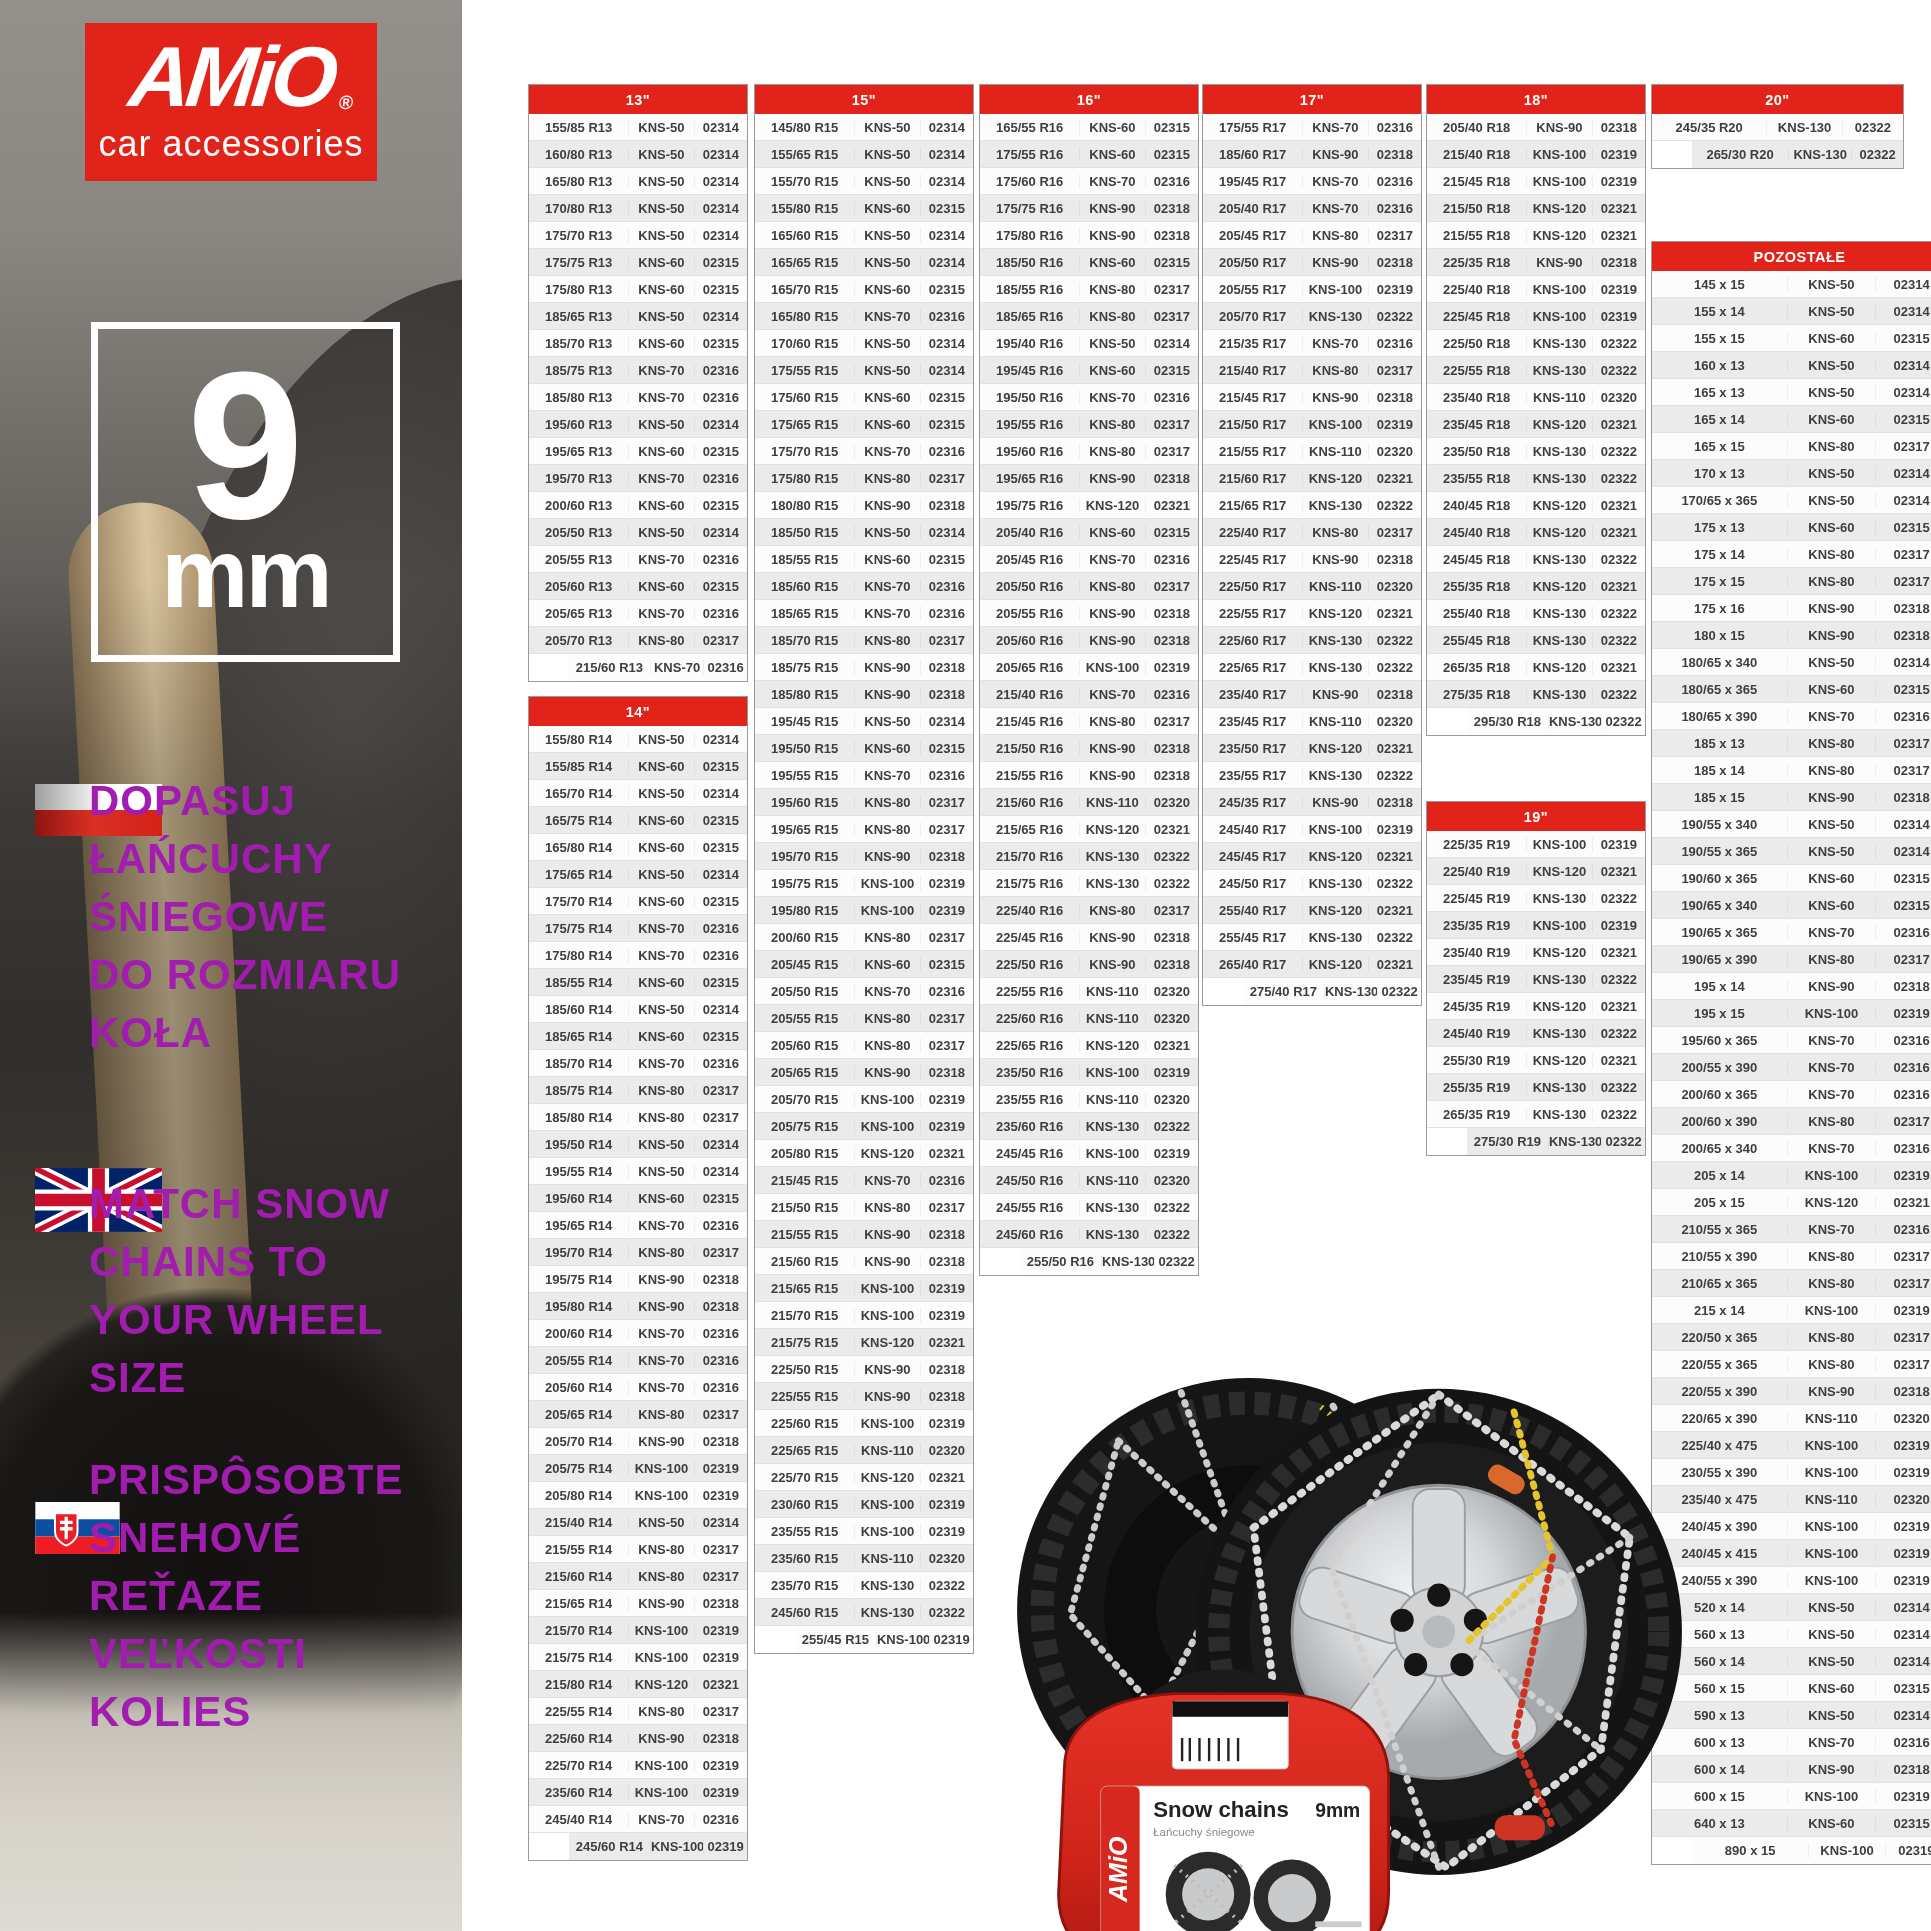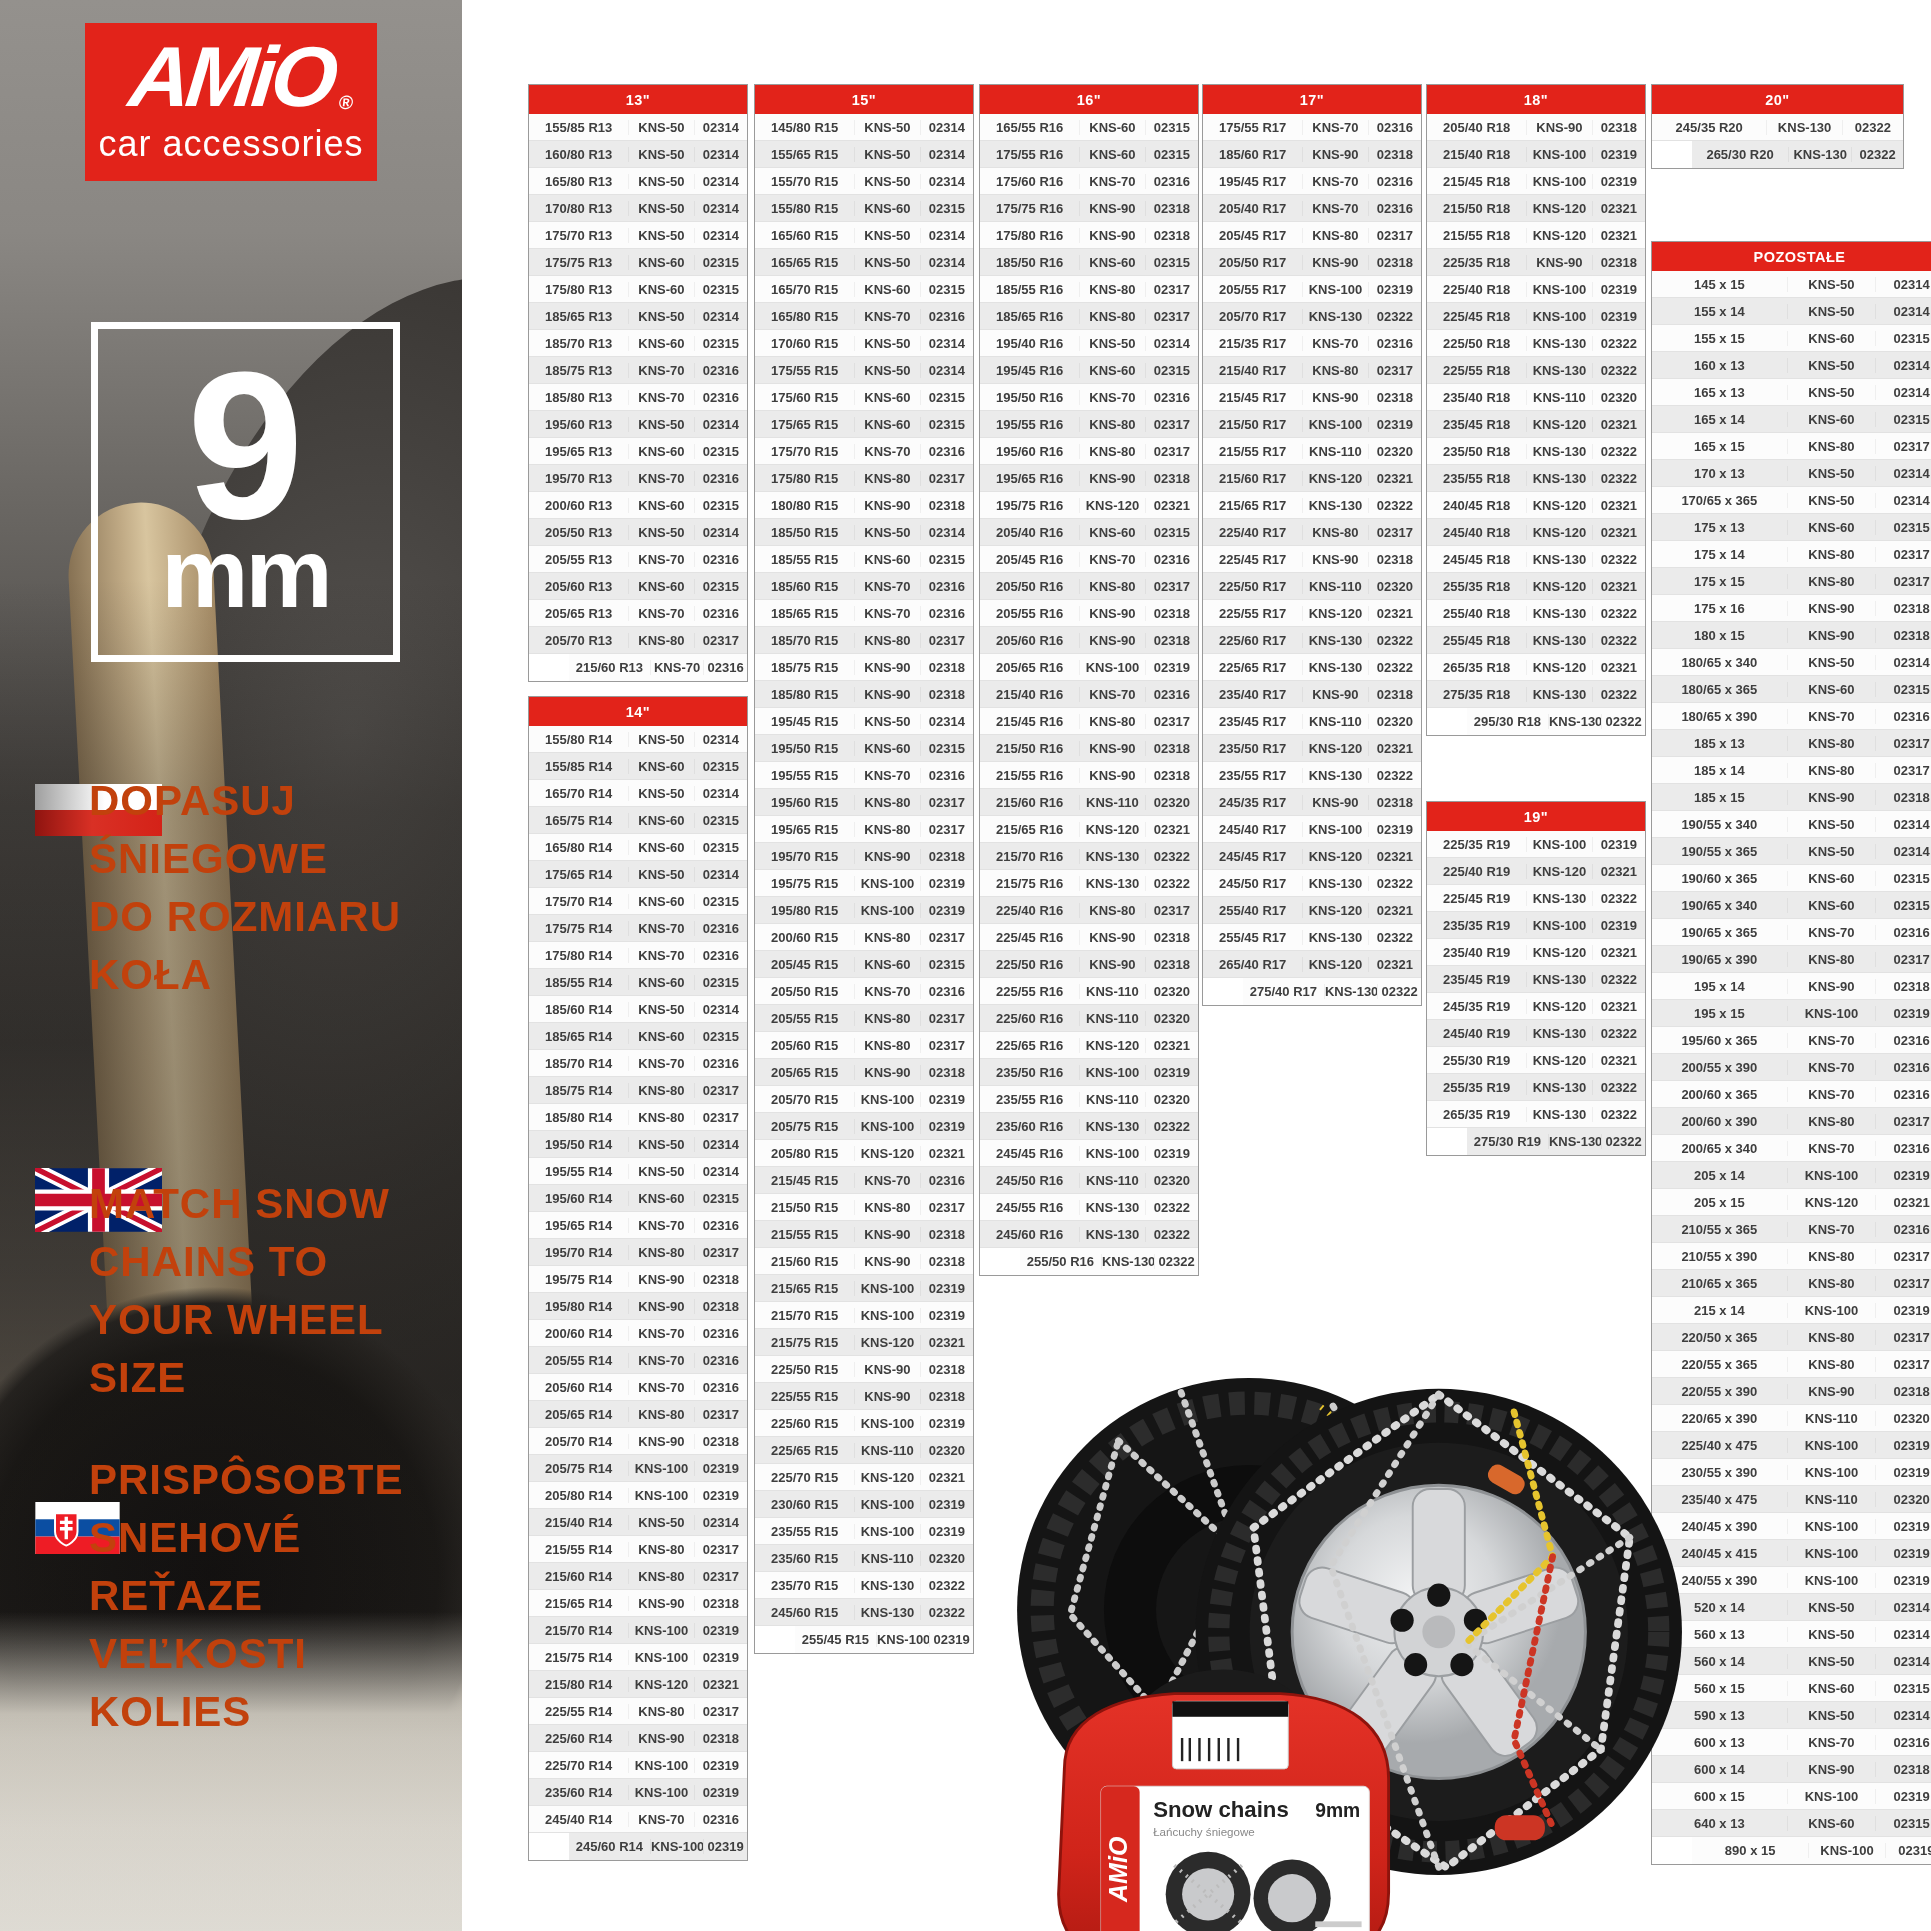--- a/index.html
+++ b/index.html
@@ -36,21 +36,21 @@
   .badge-9 { font-size:210px; font-weight:700; line-height:0.78; }
   .badge-mm { font-size:98px; font-weight:700; line-height:0.95; letter-spacing:-2.9px; }
 
   
   .flag { position:absolute; z-index:2; }
   .flag-pl { left:35px; top:784px; width:127px; height:52px; }
   .flag-pl .t { height:50%; background:linear-gradient(90deg,#9f9f9f 0%,#ffffff 55%); }
   .flag-pl .b { height:50%; background:linear-gradient(90deg,#8f1410 0%,#d93025 45%,#d42218 100%); }
   .flag-uk { left:35px; top:1168px; width:127px; height:64px; }
   .flag-sk { left:35px; top:1502px; width:85px; height:52px; }
-  .lang { position:absolute; left:89px; color:#c2410c; font-weight:700; font-size:42px; line-height:58px;
+  .lang { position:absolute; left:89px; color:#a21caf; font-weight:700; font-size:42px; line-height:58px;
     letter-spacing:1px; z-index:4; }
   .lang-pl { top:772px; } .lang-en { top:1159px;margin-top:16px; } .lang-sk { top:1451px; }
 
   
   .tbl { position:absolute; background:#fff; border:1px solid #9a9a9a; }
   .tbl .hdr { height:29px; background:#e2231a; color:#fff; font-weight:700; font-size:14.5px;
     display:flex; align-items:center; justify-content:center; letter-spacing:0.5px; }
   .tbl .row { display:flex; height:27px; align-items:center; font-size:13px; font-weight:700;
     color:#3e3e3e; border-bottom:1px solid #e2e2e2; background:#fcfcfc; }
   .tbl .row:nth-child(odd) { background:#ebebeb; }
@@ -102,20 +102,21 @@
     <rect width="60" height="37" fill="#ffffff"></rect>
     <rect y="12.3" width="60" height="12.3" fill="#0b4ea2"></rect>
     <rect y="24.6" width="60" height="12.4" fill="#ee1c25"></rect>
     <path d="M14,8 h16 v13 c0,7 -8,10 -8,10 c0,0 -8,-3 -8,-10 Z" fill="#ee1c25" stroke="#ffffff" stroke-width="1.4"></path>
     <path d="M22,10.5 v16 M17.5,14.5 h9 M17.5,19 h9" stroke="#ffffff" stroke-width="2.4"></path>
   </svg>
 </div>
 
 <div class="lang lang-pl">
   <div>DOPASUJ</div>
+  <div>ŁAŃCUCHY</div>
   <div>ŚNIEGOWE</div>
   <div>DO ROZMIARU</div>
   <div>KOŁA</div>
 </div>
 <div class="lang lang-en">
   <div>MATCH SNOW</div>
   <div>CHAINS TO</div>
   <div>YOUR WHEEL</div>
   <div>SIZE</div>
 </div>

